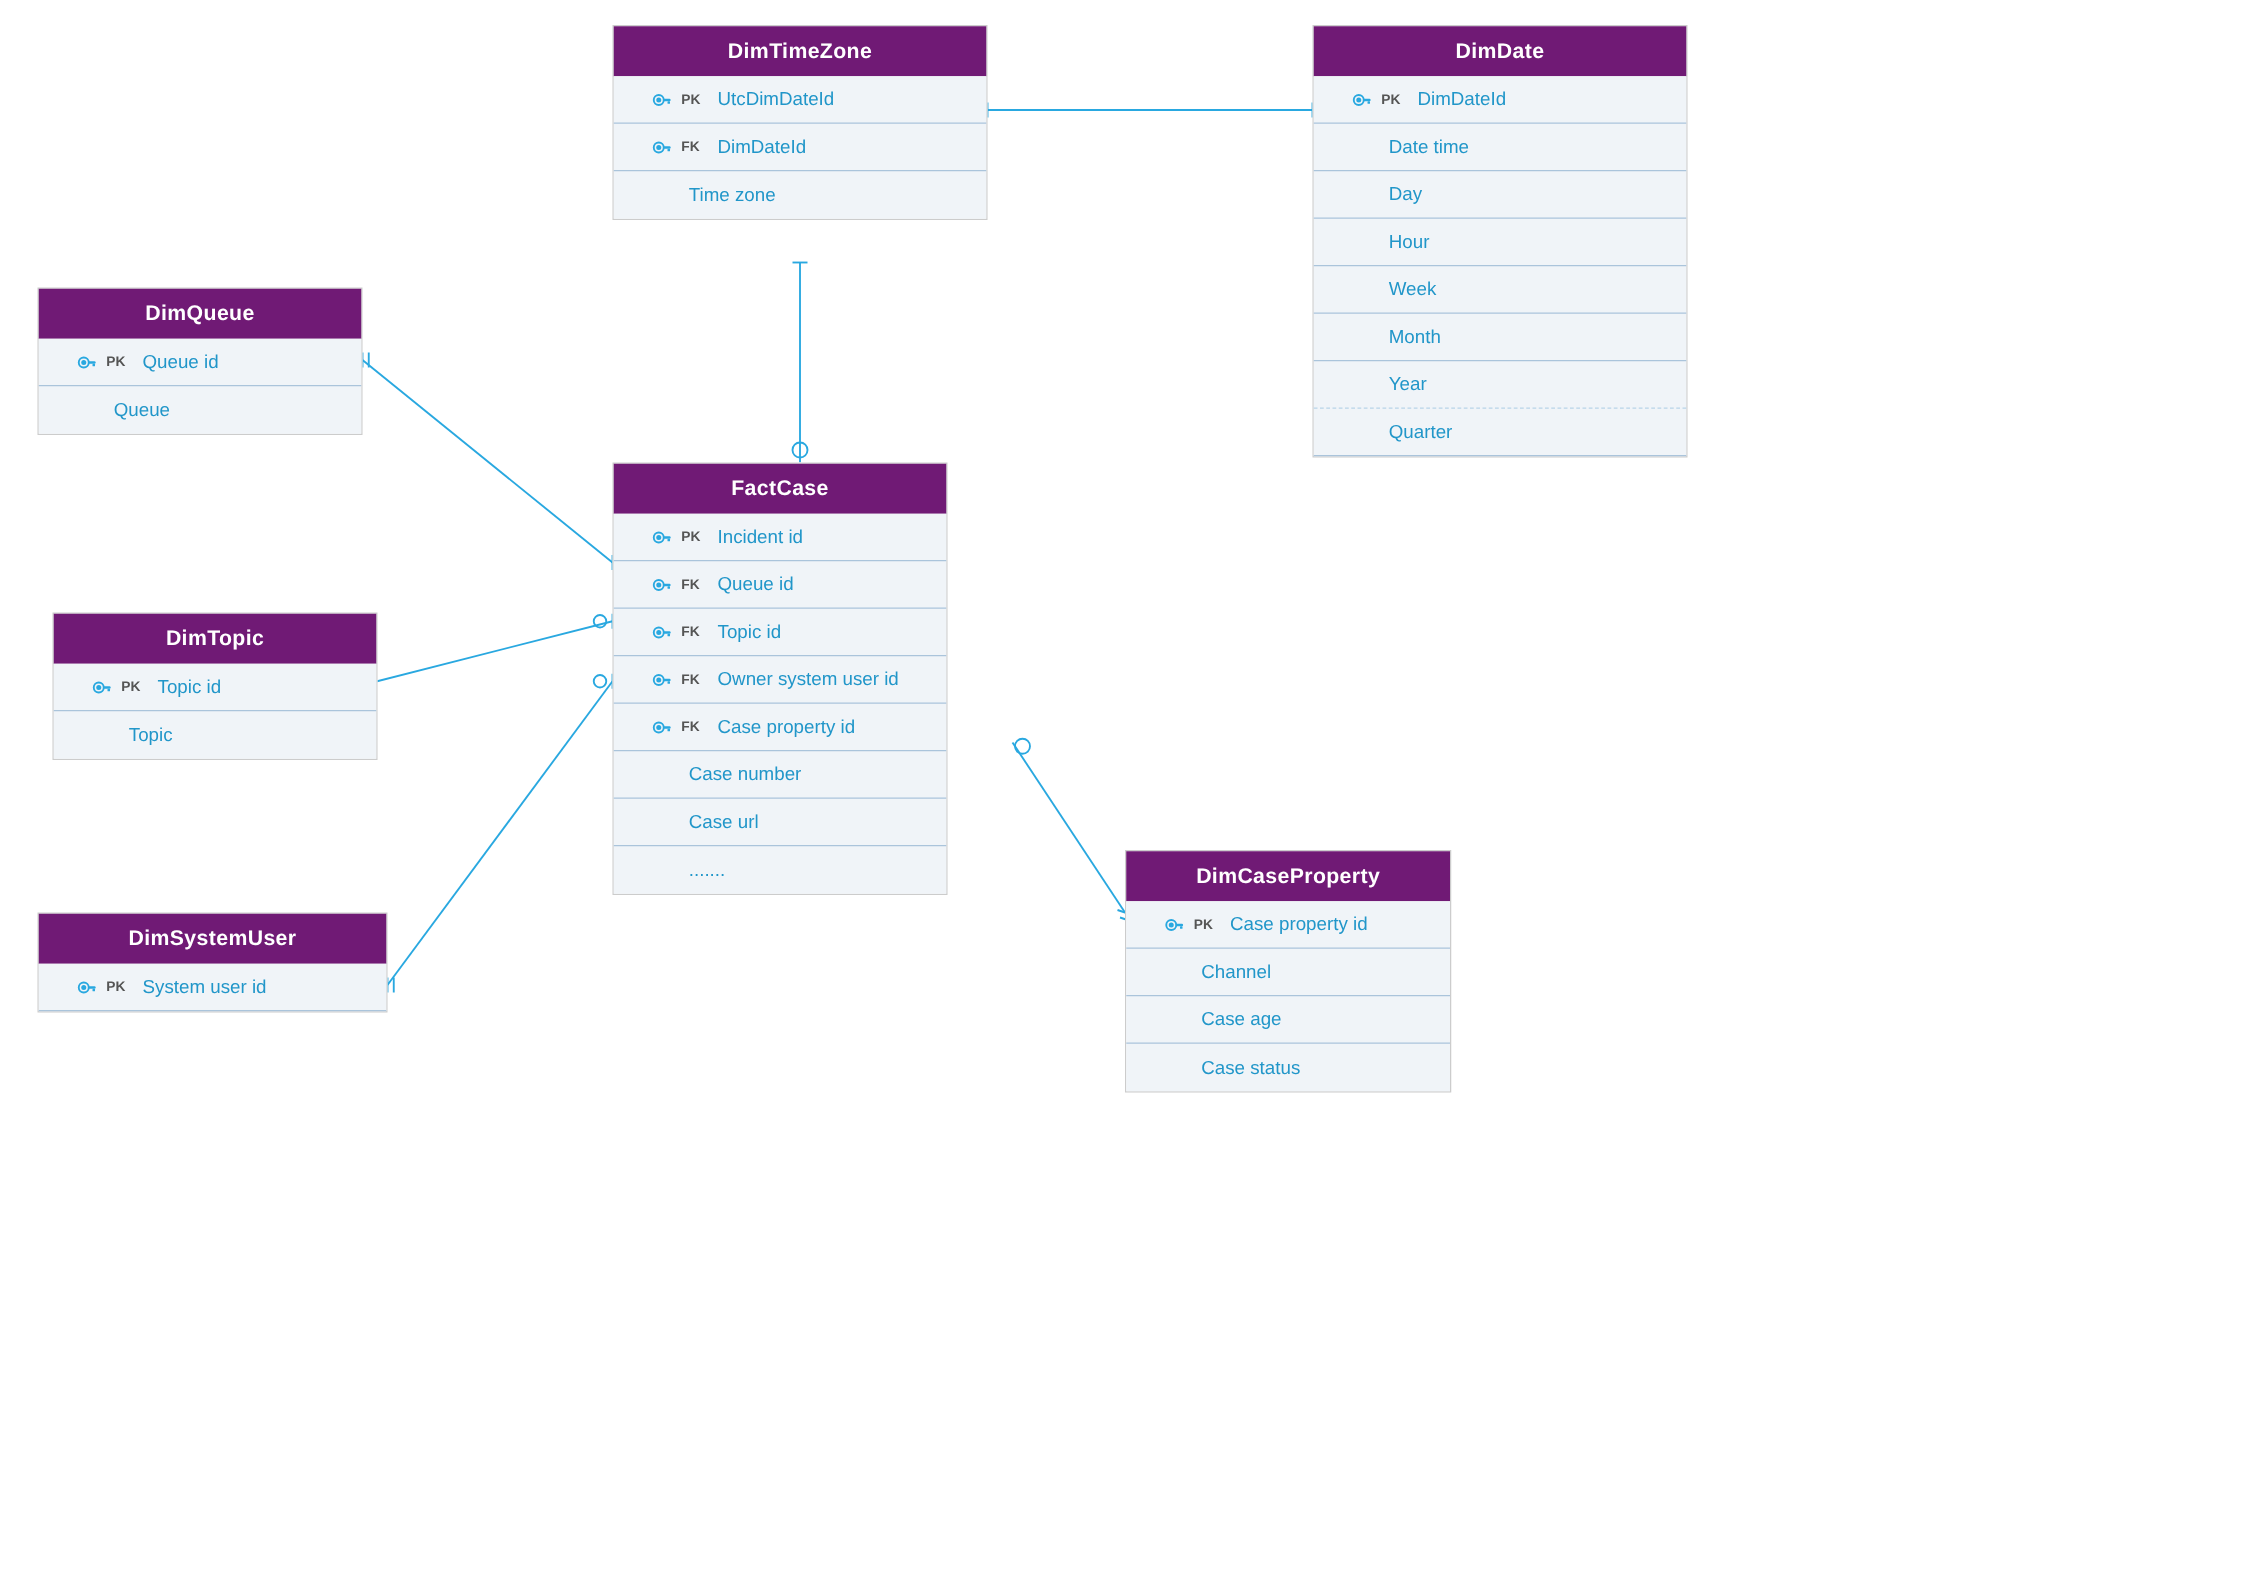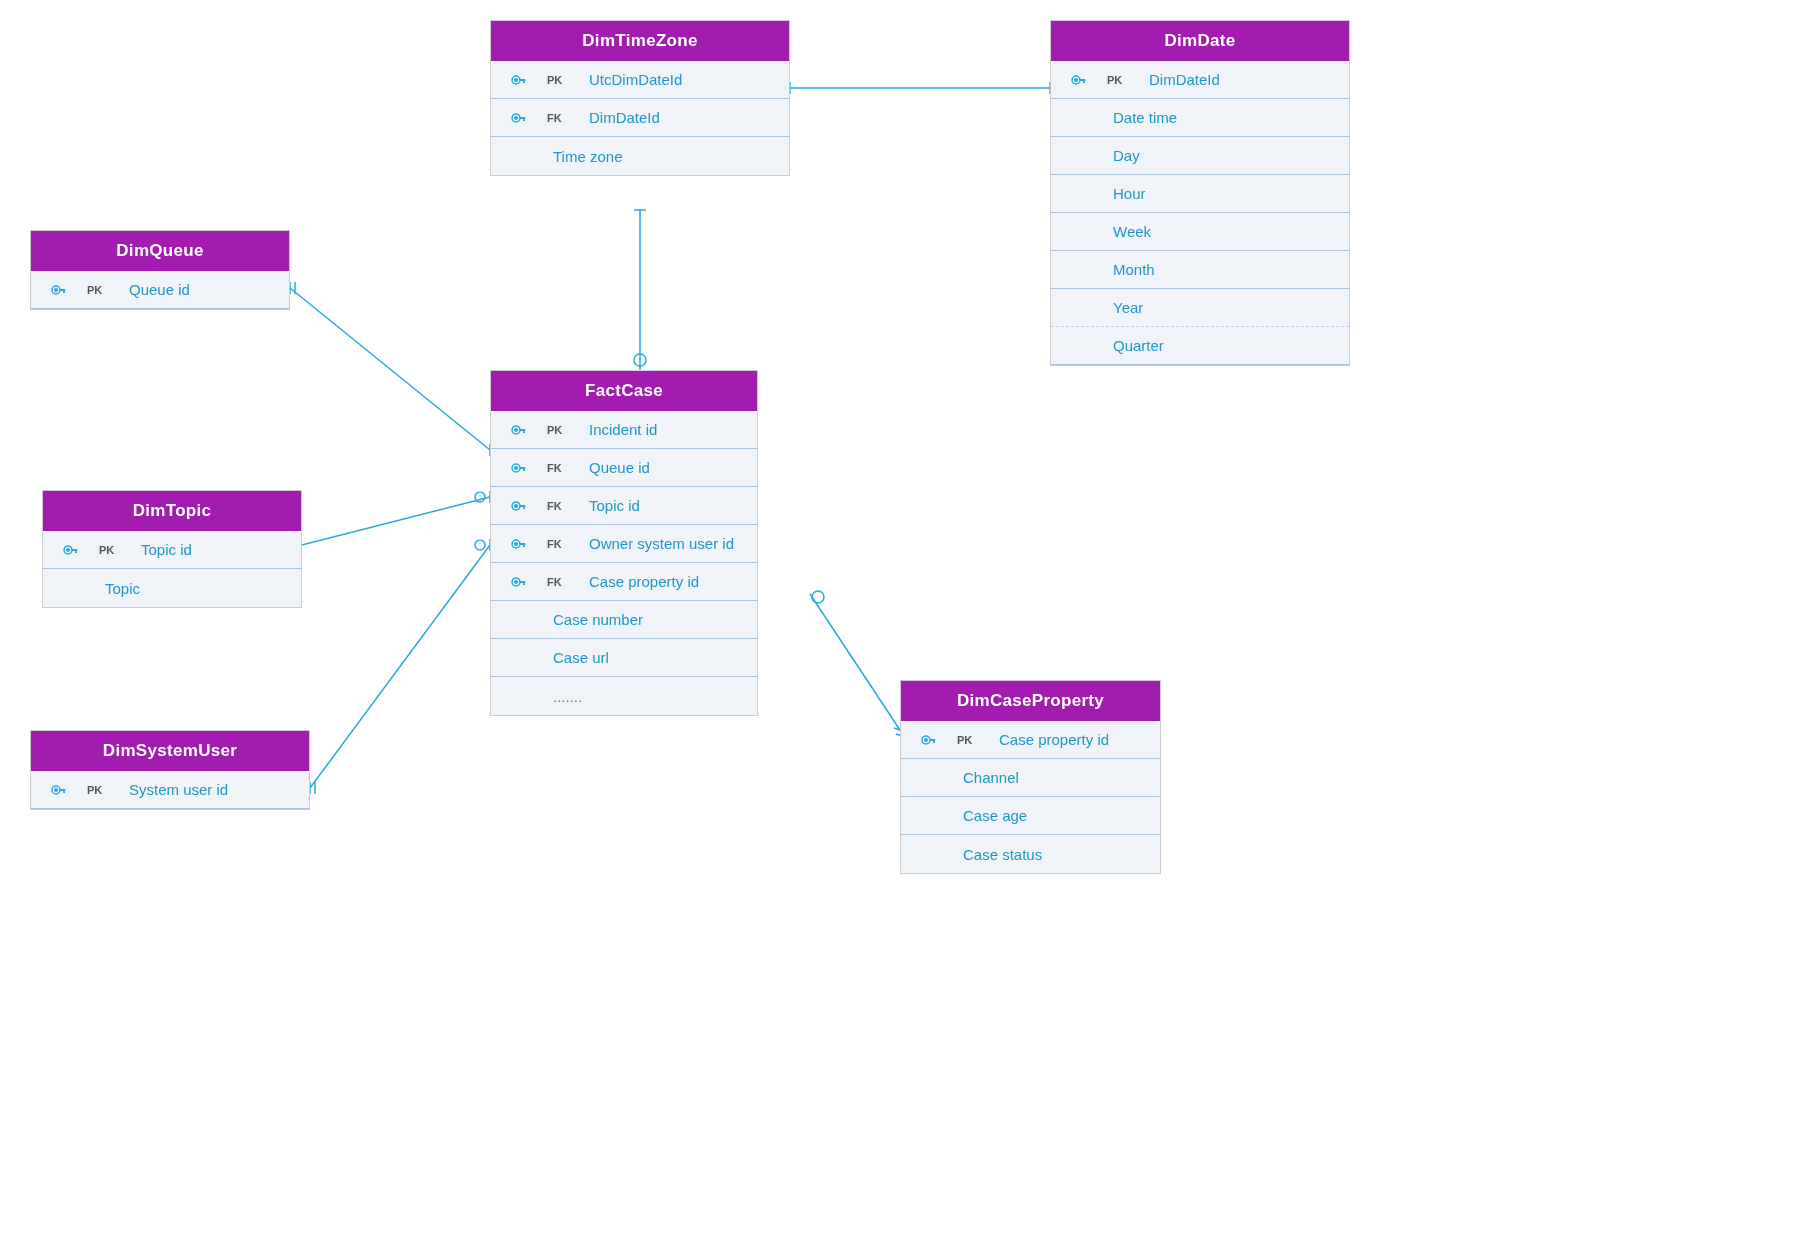--- a/index.html
+++ b/index.html
@@ -21,40 +21,40 @@
 
     
     .entity {
       position: absolute;
       border: 1px solid #ccc;
       background: #fff;
       min-width: 200px;
     }
 
     .entity-header {
-      background: #a21caf;
+      background: #701a75;
       color: #fff;
       text-align: center;
       padding: 10px 16px;
       font-size: 17px;
       font-weight: 600;
       letter-spacing: 0.3px;
     }
 
     .entity-body {
       background: #f0f4f8;
     }
 
     .entity-row {
-      padding: 8px 18px;
+      padding: 8px 29px;
       font-size: 15px;
       color: #2196c9;
       display: flex;
       align-items: center;
-      gap: 20px;
+      gap: 7px;
       border-bottom: 1px dashed #b8d4e8;
       min-height: 38px;
     }
 
     .entity-row:last-child {
       border-bottom: none;
     }
 
     .entity-row.separator {
       border-bottom: 1px solid #aac4db;
@@ -238,20 +238,24 @@
           <svg viewBox="0 0 18 18">
               <circle cx="7" cy="9" r="4" fill="none" stroke="#29a8e0" stroke-width="1.5"></circle>
               <rect x="10.5" y="8" width="6" height="2" rx="1" fill="#29a8e0"></rect>
               <rect x="14" y="10" width="2" height="2" rx="0.5" fill="#29a8e0"></rect>
               <circle cx="7" cy="9" r="2" fill="#29a8e0"></circle>
             </svg>
         </span>
         <span class="badge">PK</span>
         <span>Queue id</span>
       </div>
+      <div class="entity-row">
+        <span style="width:24px"></span>
+        <span>Queue</span>
+      </div>
     </div>
   </div>
 
   <div class="entity" style="left:490px; top:370px; width:268px;">
     <div class="entity-header">FactCase</div>
     <div class="entity-body">
       <div class="entity-row separator">
         <span class="key-icon">
           <svg viewBox="0 0 18 18">
               <circle cx="7" cy="9" r="4" fill="none" stroke="#29a8e0" stroke-width="1.5"></circle>

